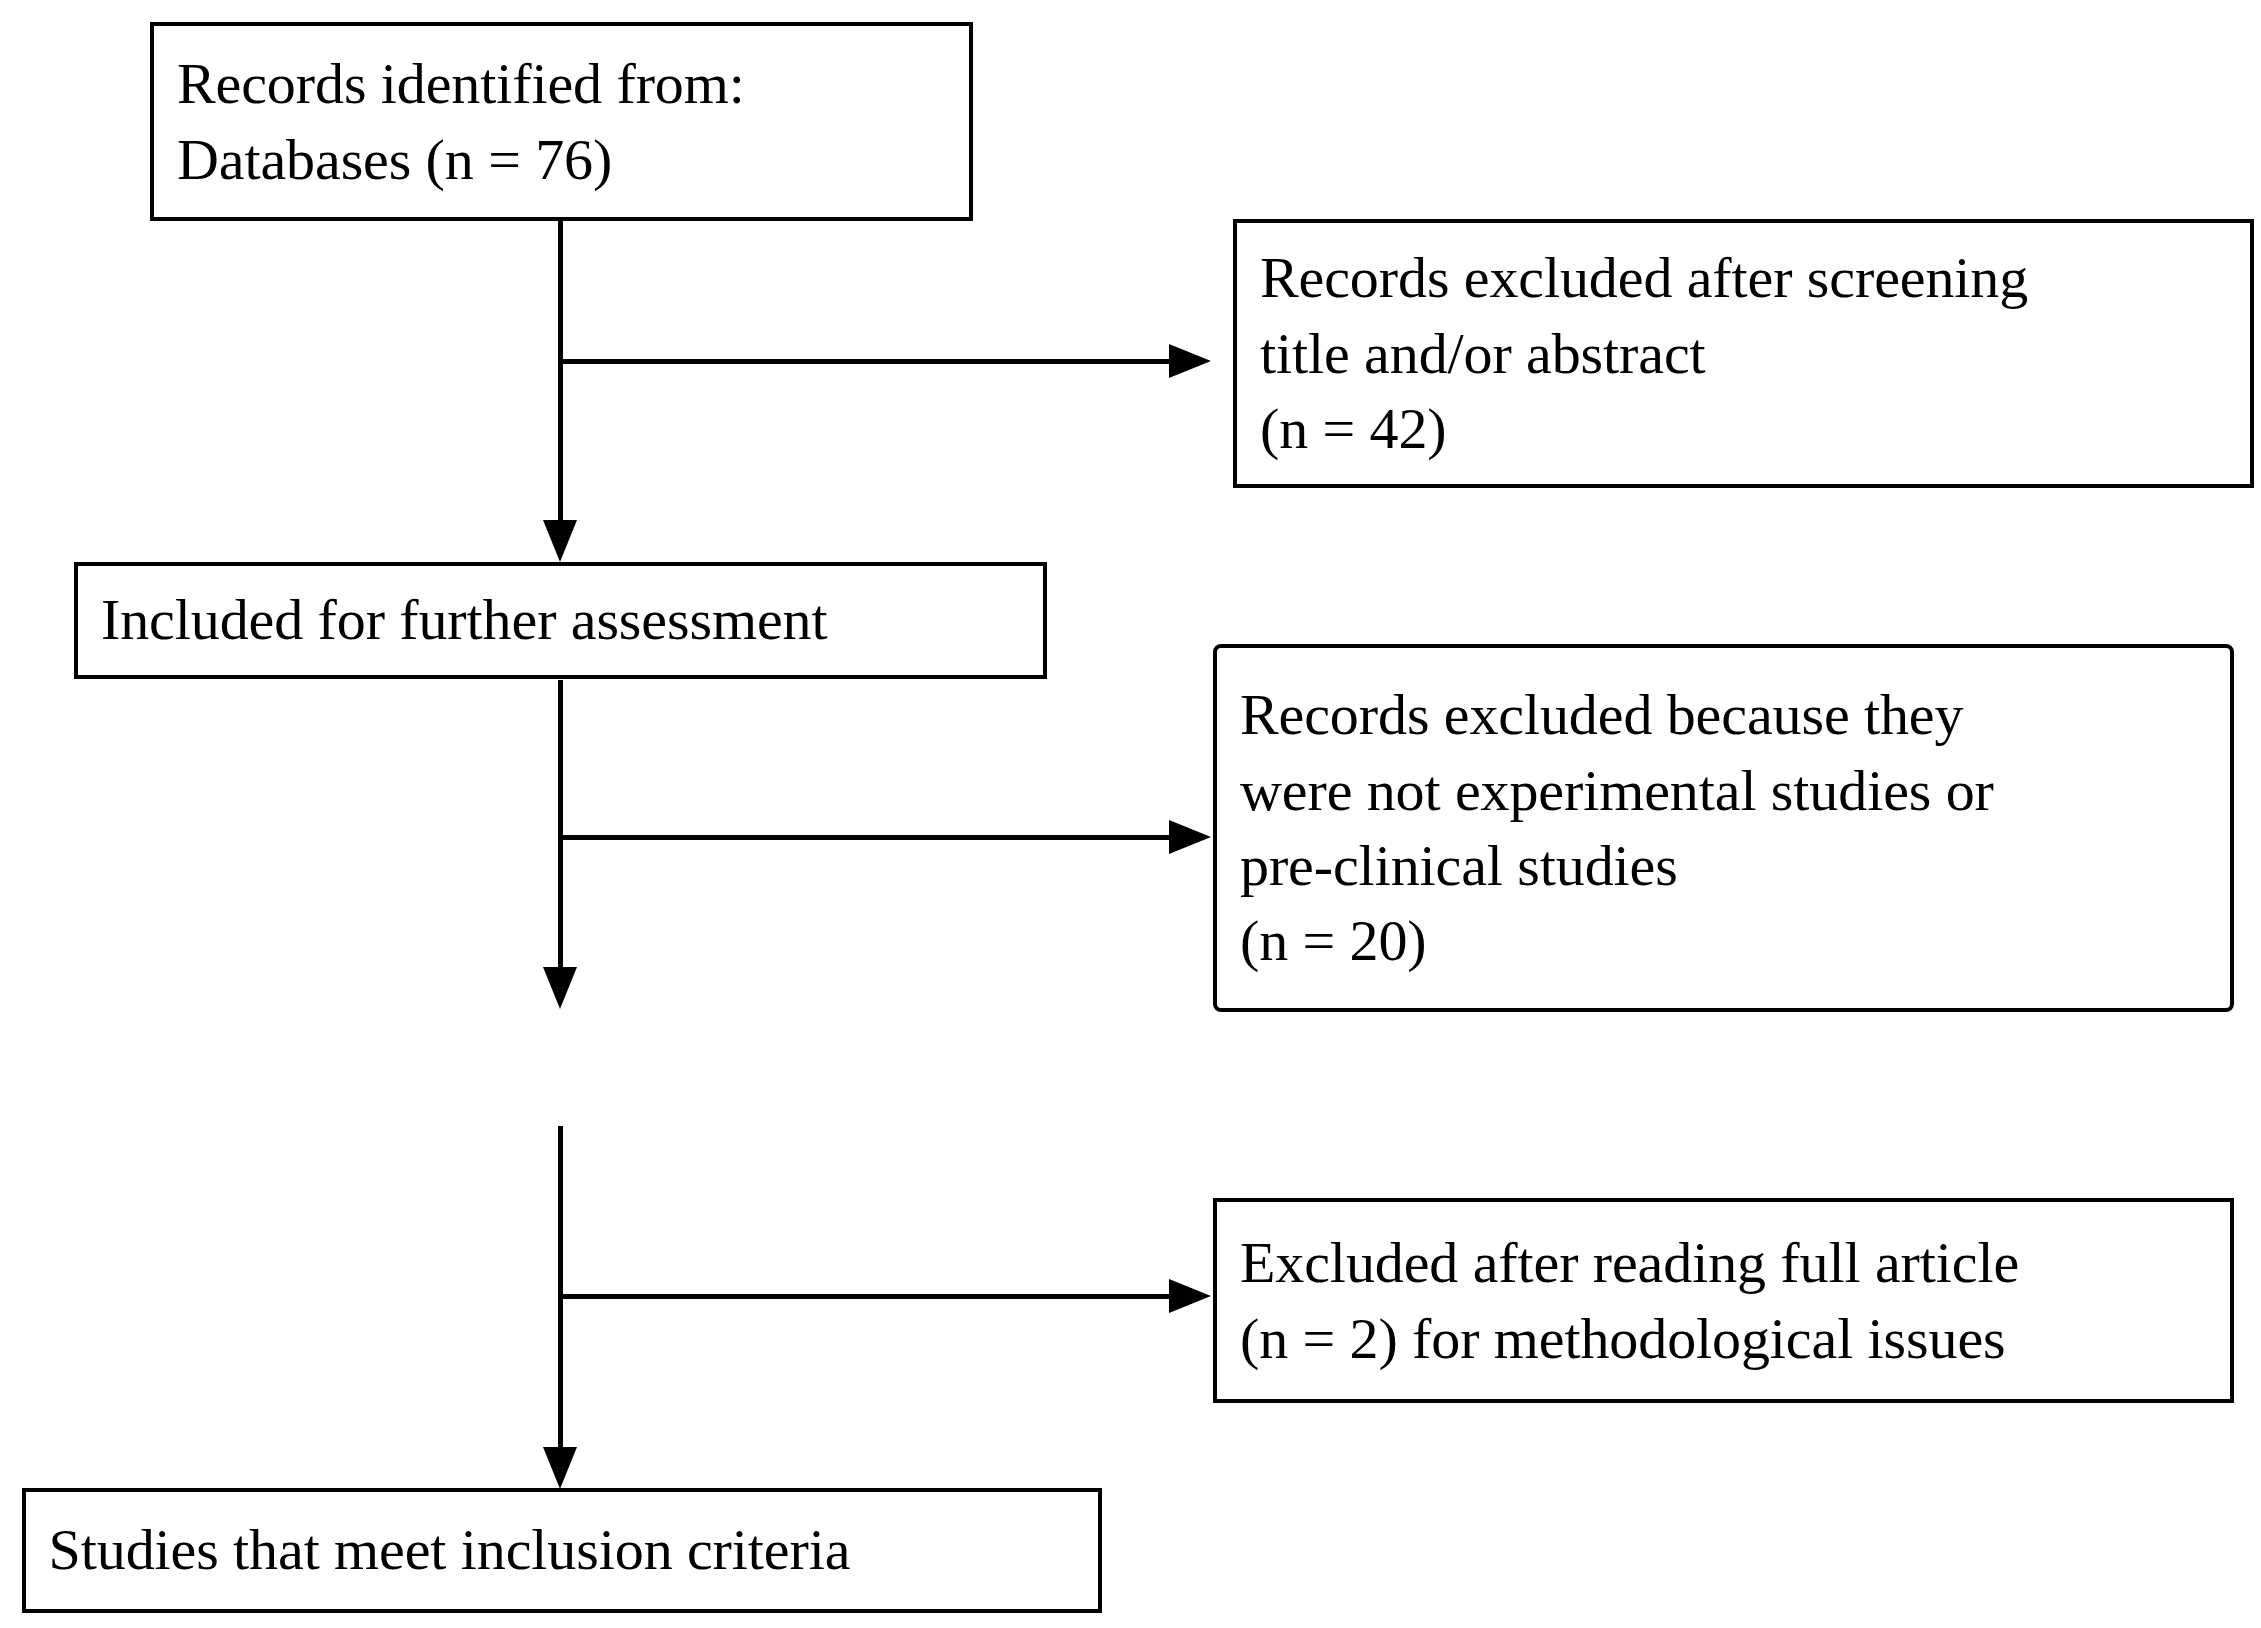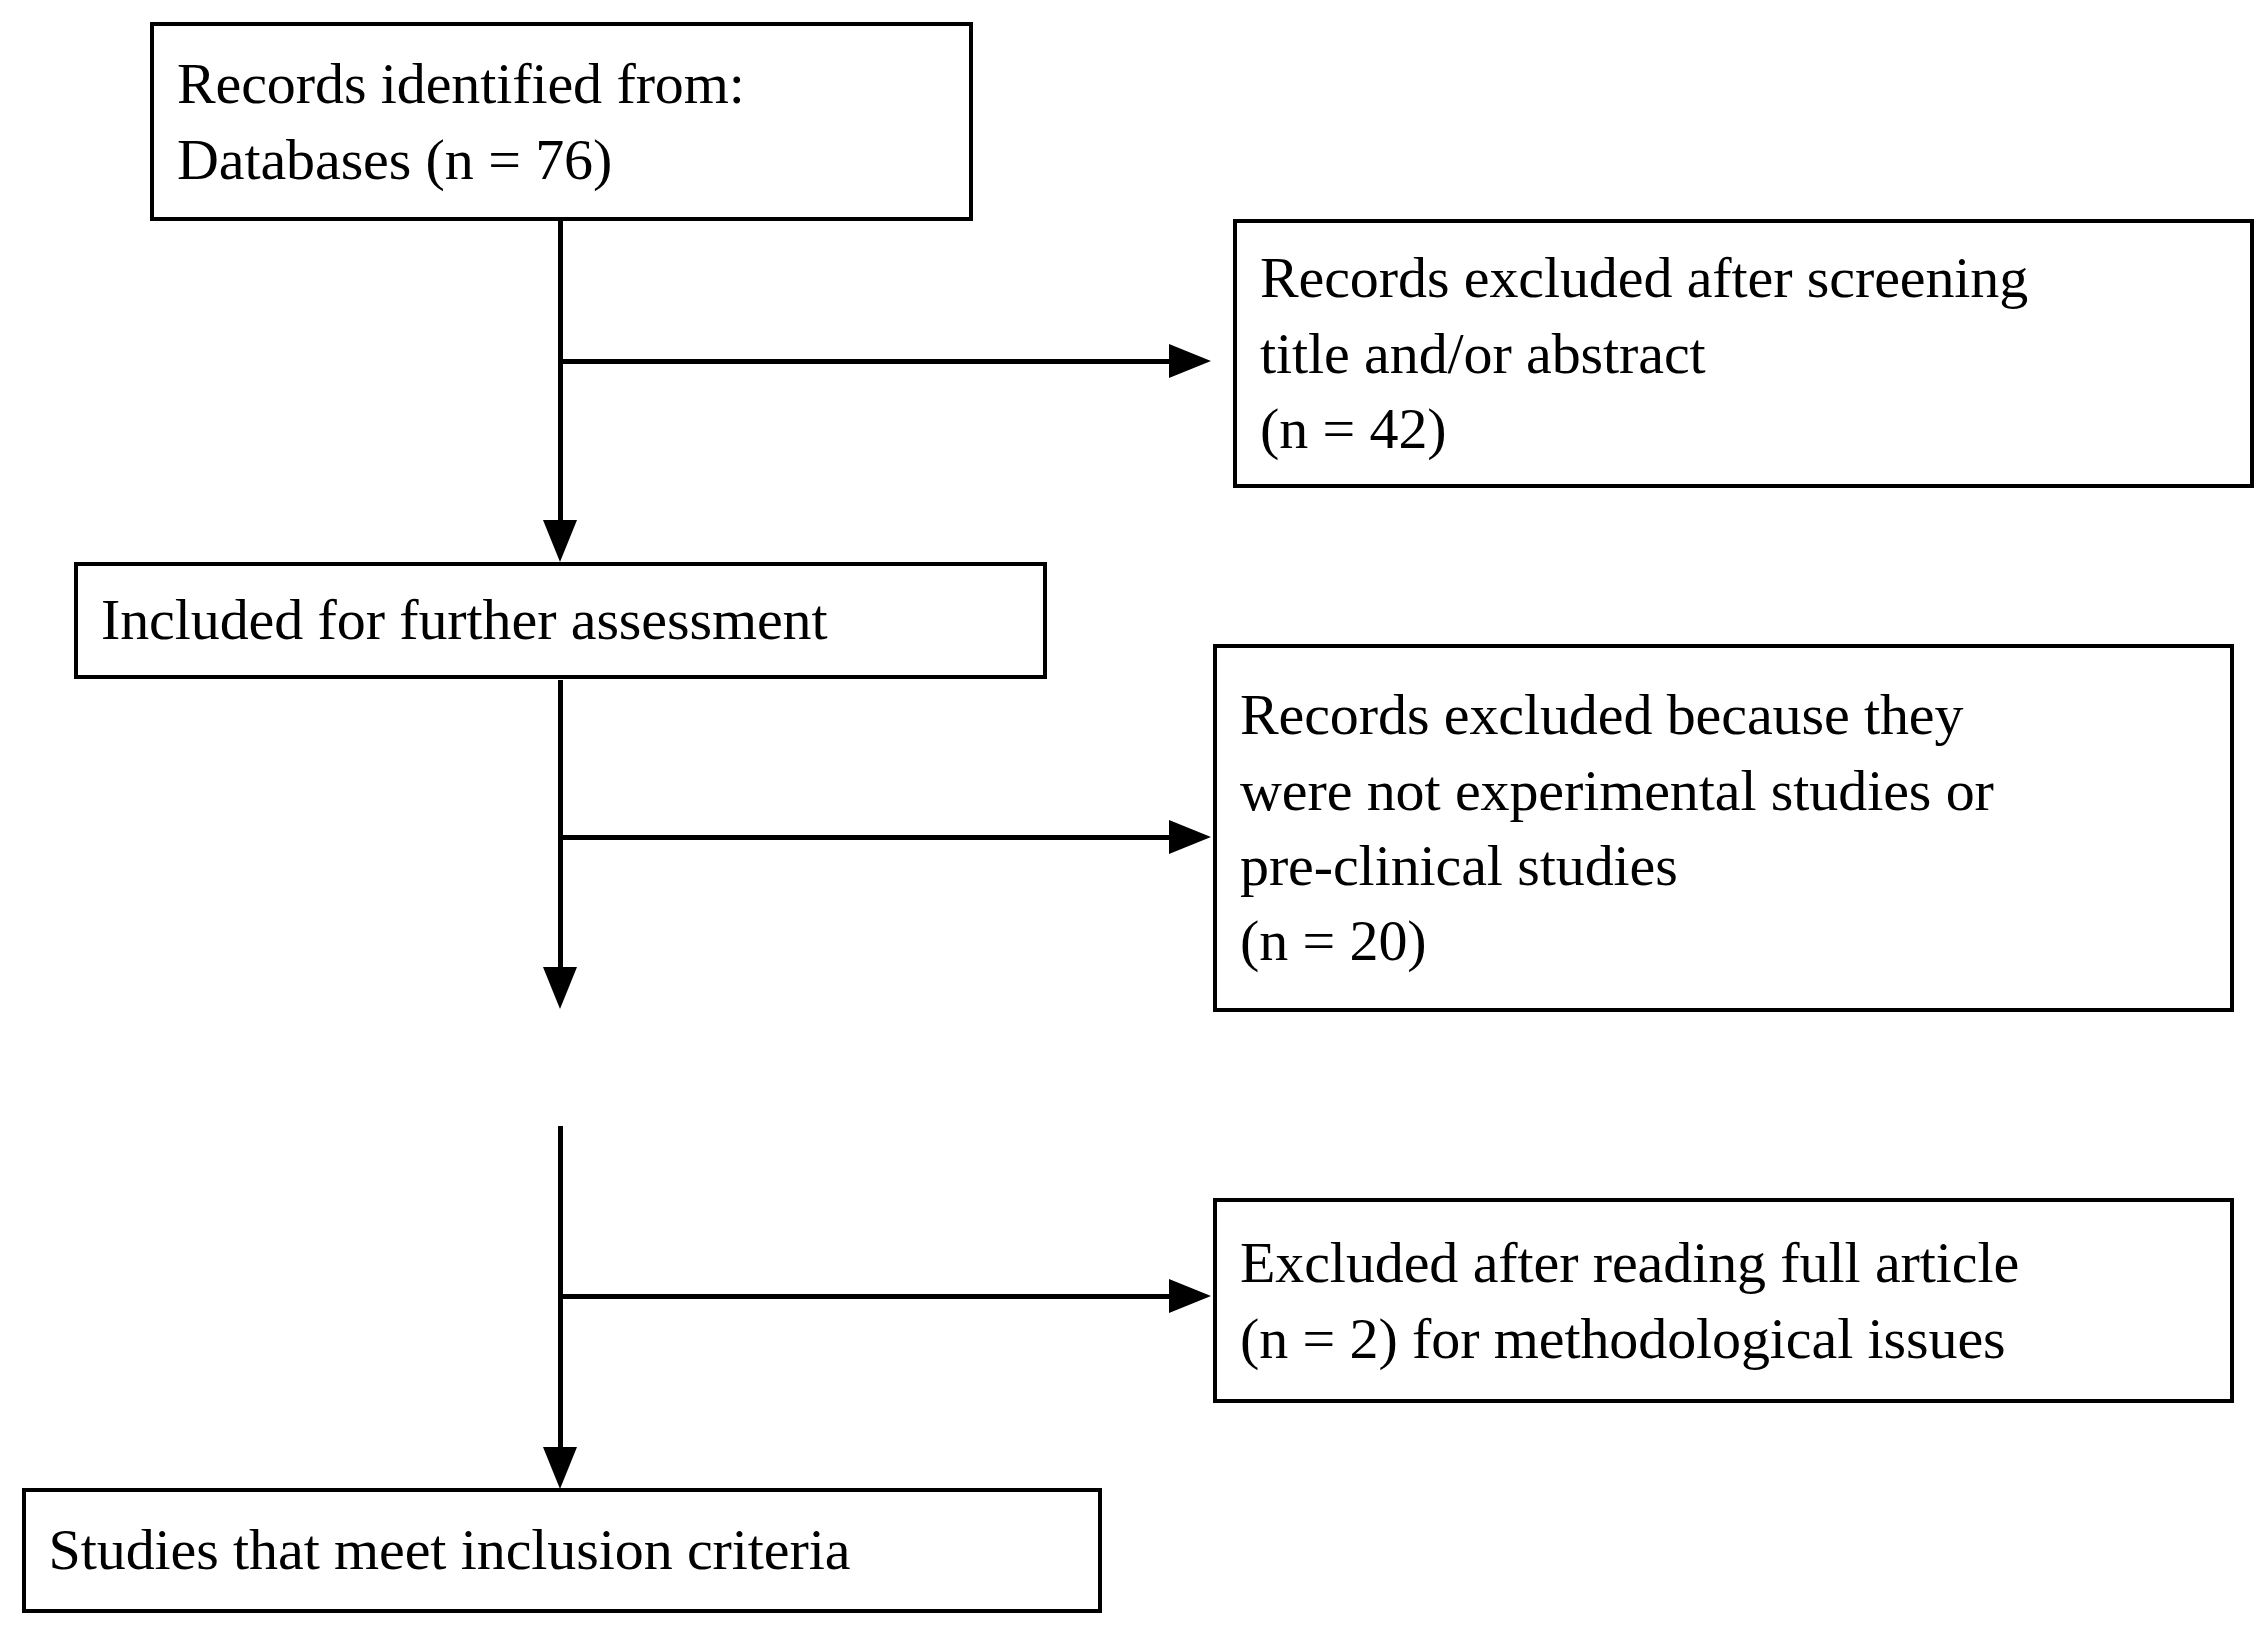--- a/index.html
+++ b/index.html
@@ -105,21 +105,21 @@
   <div class="flow-box box-single" style="left:21.6px; top:1488px; width:1080px; height:125px;text-align:center;">
     <div class="box-text">Studies that meet inclusion criteria</div>
   </div>
 
   <div class="flow-box" style="left:1213px; top:219px; width:1021px; height:269px;margin-left:20px;">
     <div class="box-text">Records excluded after screening
 title and/or abstract
 (n = 42)</div>
   </div>
 
-  <div class="flow-box" style="left:1213px; top:644px; width:1021px; height:368px;">
+  <div class="flow-box" style="left:1213px; top:644px; width:1021px; height:368px;border-radius:8px;">
     <div class="box-text">Records excluded because they
 were not experimental studies or
 pre-clinical studies
 (n = 20)</div>
   </div>
 
   <div class="flow-box" style="left:1213px; top:1198px; width:1021px; height:205px;">
     <div class="box-text">Excluded after reading full article
 (n = 2) for methodological issues</div>
   </div>

